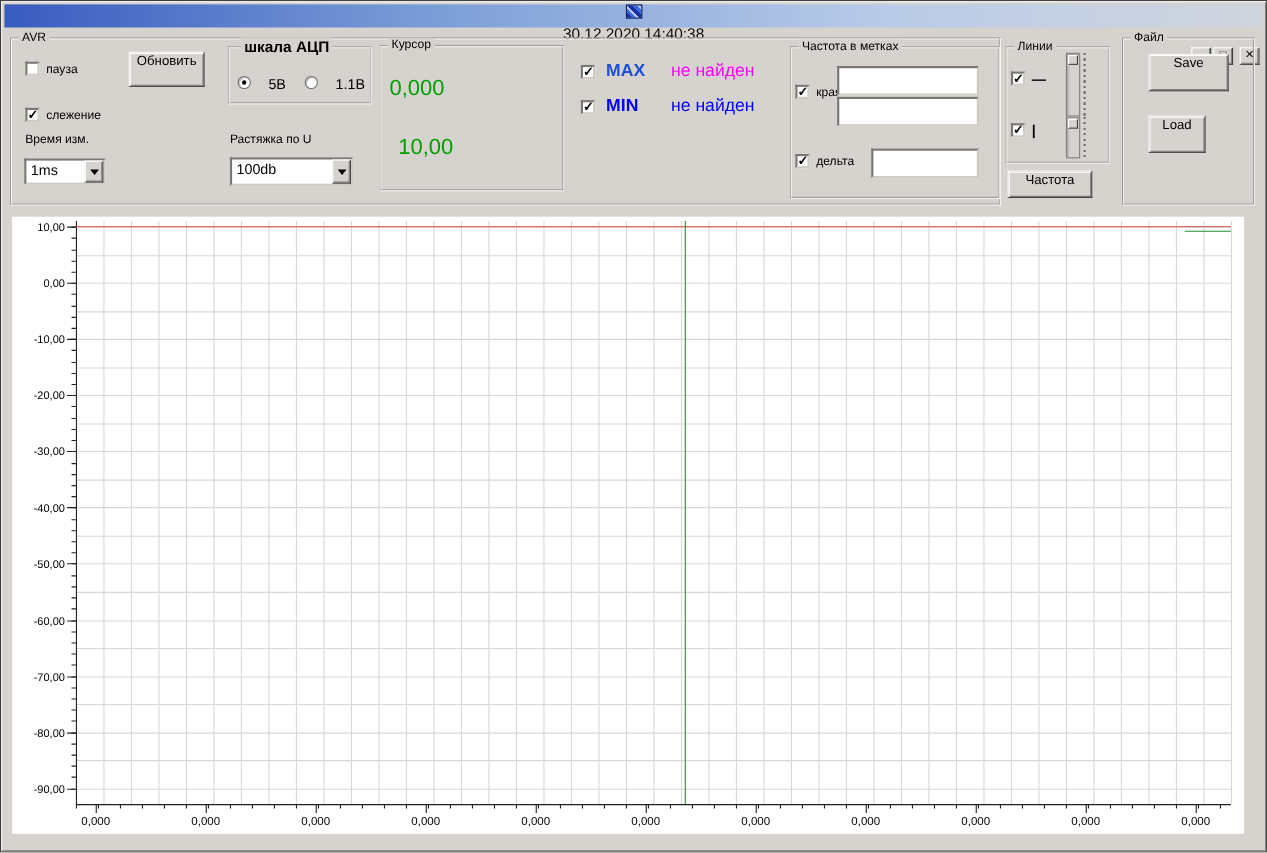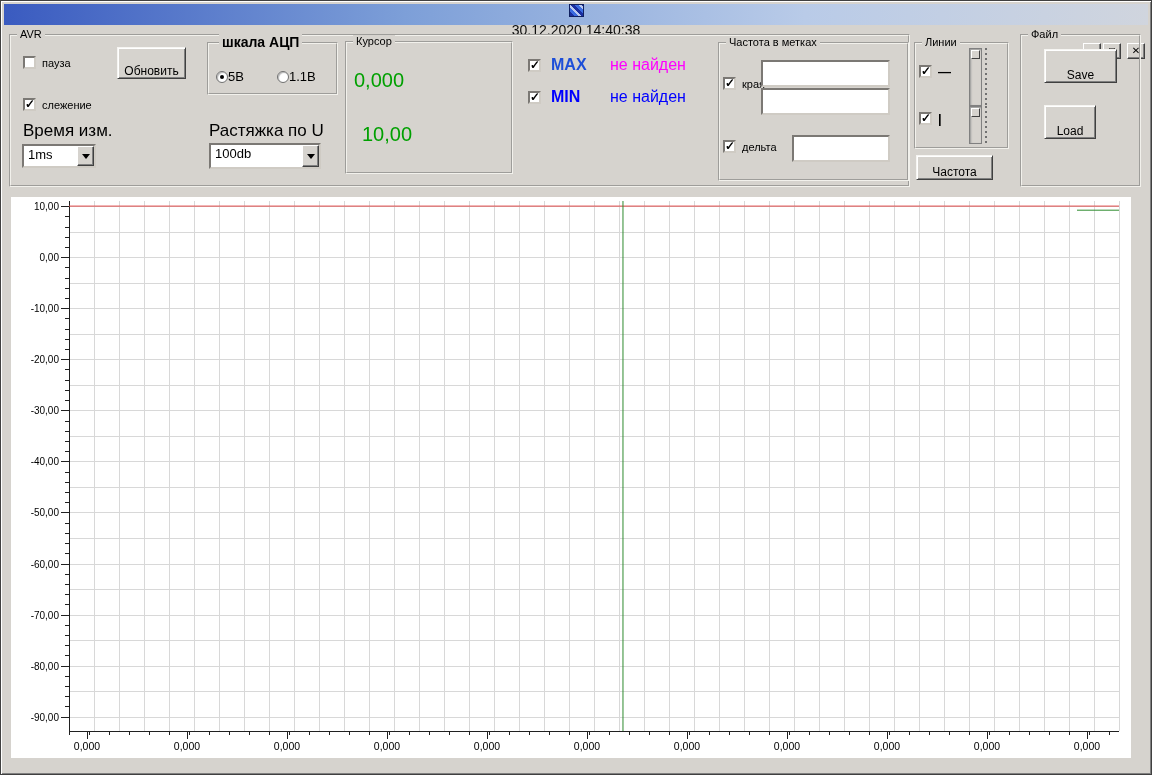--- a/index.html
+++ b/index.html
@@ -20,38 +20,38 @@
     font-size:10px;line-height:10px;display:flex;align-items:center;justify-content:center;
     font-family:inherit;padding:0;cursor:default;}
   .close-gap{width:2px;}
   .group{position:absolute;border:2px groove #f2f1ec;}
   .group-label{position:absolute;top:-8px;left:6px;background:#d6d3ce;padding:0 3px;
     font-size:11px;color:#000;white-space:nowrap;}
   .group-label.big{font-size:14px;font-weight:bold;top:-10px;left:10px;}
   .check{position:absolute;display:flex;align-items:center;gap:6px;font-size:11px;color:#000;}
   .cb{width:13px;height:13px;background:#fff;border:2px inset #cfcbc4;position:relative;flex:0 0 auto;}
   .cb.checked::after{content:"✓";position:absolute;left:0;top:-3px;font-size:12px;font-weight:bold;color:#000;}
-  .radio{position:absolute;display:flex;align-items:center;gap:0;font-size:13px;color:#000;}
+  .radio{position:absolute;display:flex;gap:16px;font-size:13px;color:#000;}
   .rb{width:12px;height:12px;border-radius:50%;background:#fff;border:1px solid #707070;
     box-shadow:inset 1px 1px 1px #b8b8b8;position:relative;flex:0 0 auto;}
   .rb.checked::after{content:"";position:absolute;left:3px;top:3px;width:4px;height:4px;border-radius:50%;background:#000;}
   .btn93{position:absolute;background:#d6d3ce;border:1px solid;
     border-color:#f6f5f2 #404040 #404040 #f6f5f2;
     box-shadow:inset 1px 1px 0 #ffffff,inset -1px -1px 0 #808080;
     font-size:12px;font-family:inherit;color:#000;
-    display:flex;align-items:flex-end;justify-content:center;cursor:default;}
+    display:flex;align-items:flex-start;justify-content:center;cursor:default;}
   .combo{position:absolute;background:#fff;border:2px inset #cfcbc4;display:flex;align-items:stretch;}
   .combo-text{flex:1;font-size:13px;padding:1px 0 0 4px;color:#000;}
   .combo-btn{width:17px;background:#d6d3ce;border:1px solid;
     border-color:#fff #404040 #404040 #fff;box-shadow:inset -1px -1px 0 #808080;
     display:flex;align-items:center;justify-content:center;}
   .arrow-down{width:0;height:0;border:4px solid transparent;border-top:5px solid #000;margin-top:5px;}
   .tinput{position:absolute;background:#fff;border:2px inset #cfcbc4;font-size:13px;
     font-family:inherit;padding:0 4px;color:#000;}
-  .label{position:absolute;font-size:17px;color:#000;white-space:nowrap;}
+  .label{position:absolute;font-size:11px;color:#000;white-space:nowrap;}
   .green-val{position:absolute;font-size:20px;color:#00a000;white-space:nowrap;}
   .mm-text{position:absolute;font-size:16px;font-weight:bold;white-space:nowrap;}
   .mm-status{position:absolute;font-size:16px;white-space:nowrap;}
   .line-symbol{font-weight:bold;font-size:13px;}
   .vslider{position:absolute;display:flex;gap:3px;}
   .vtrack{width:13px;background:#d6d3ce;border:1px solid #808080;
     box-shadow:inset 1px 1px 2px #999;position:relative;}
   .vthumb{position:absolute;left:1px;top:1px;width:9px;height:9px;background:#d6d3ce;
     border:1px solid;border-color:#fff #404040 #404040 #fff;}
   .vdots{width:2px;background:repeating-linear-gradient(to bottom,#707070 0 2px,transparent 2px 5px);}

